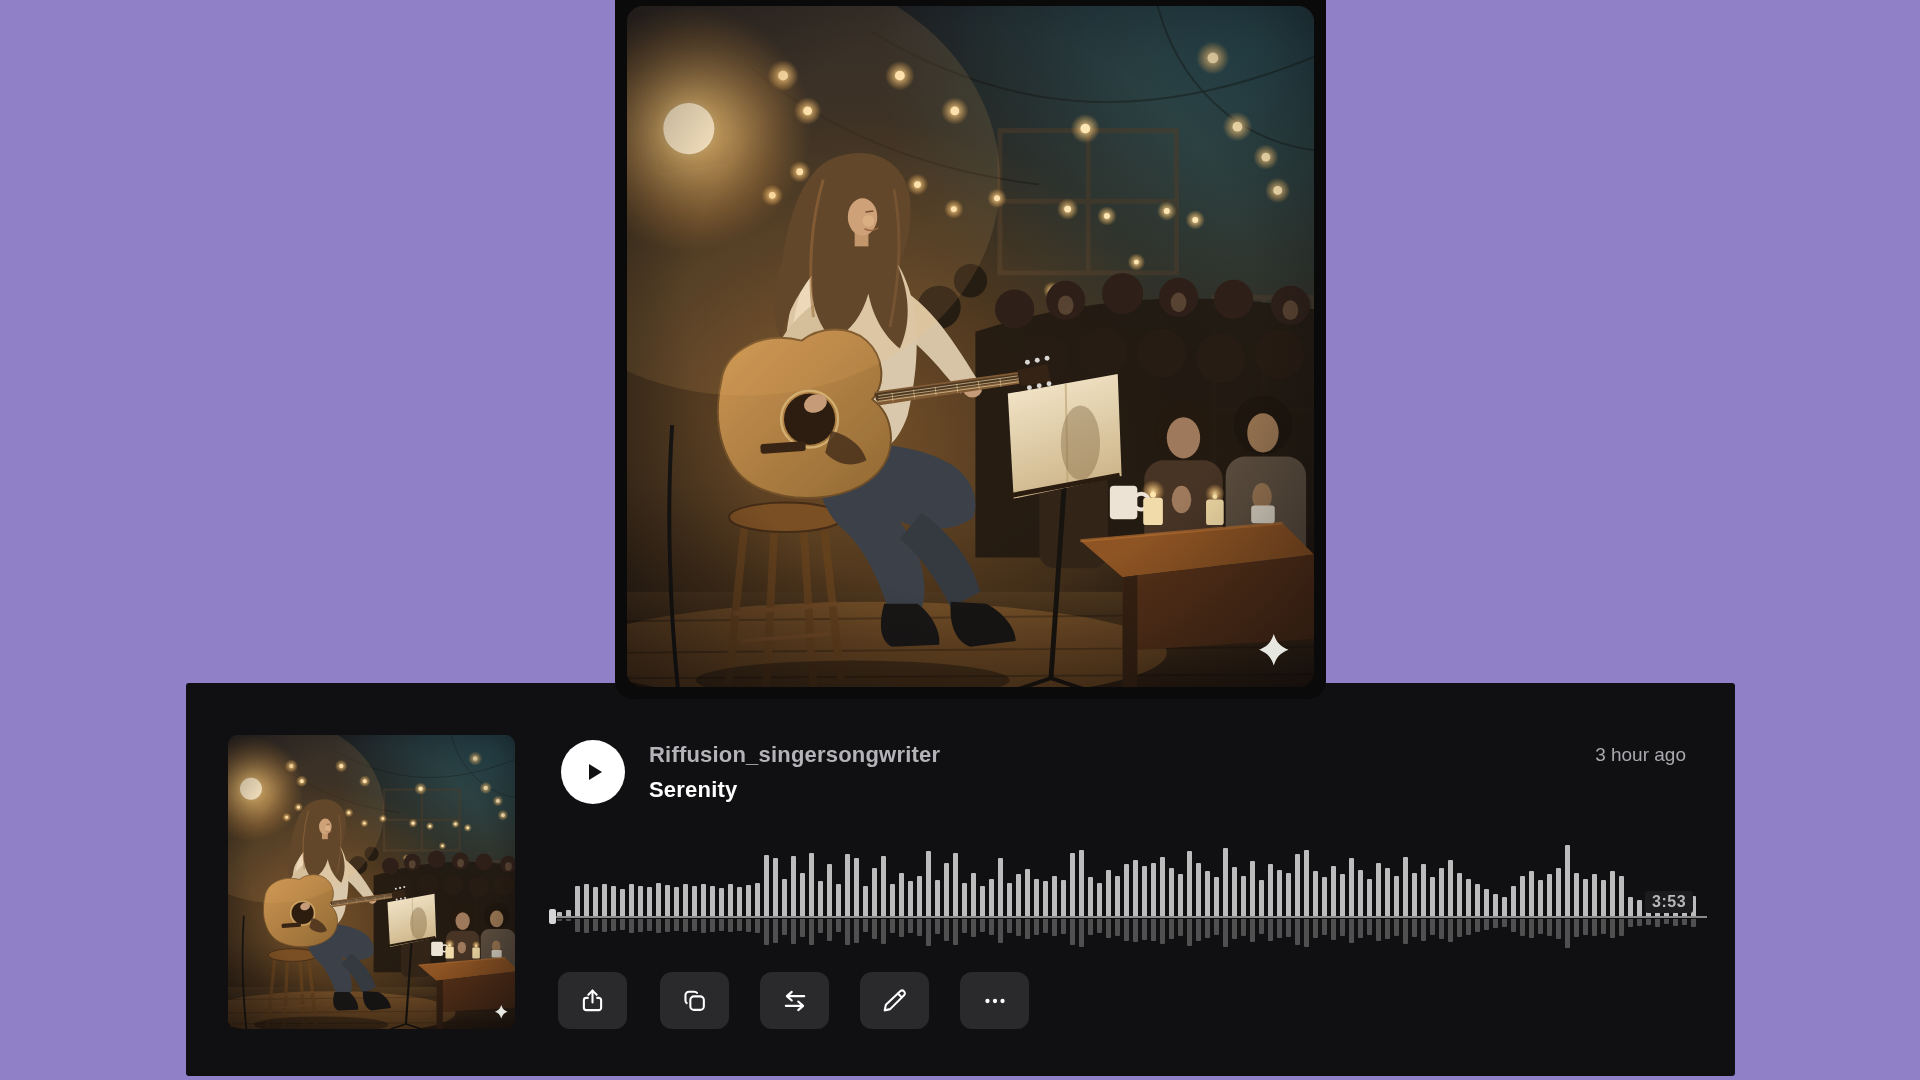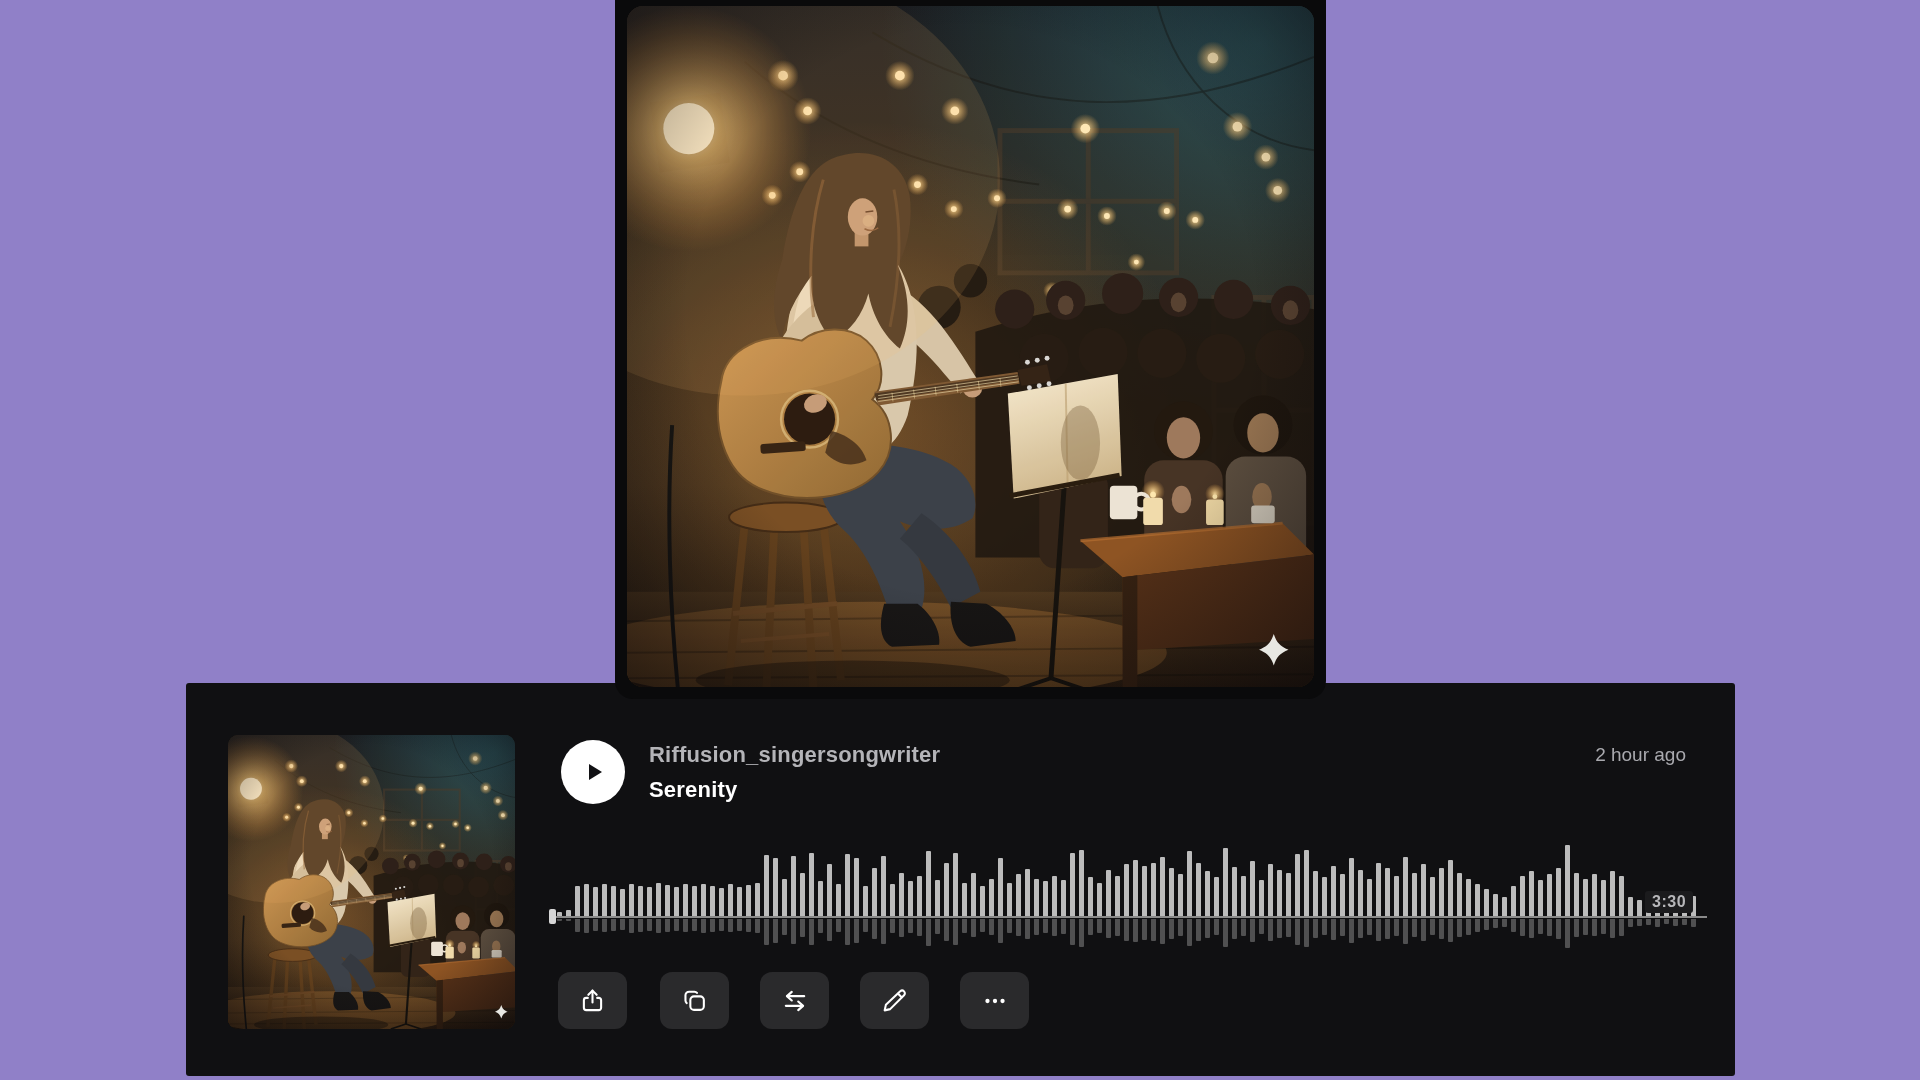--- a/index.html
+++ b/index.html
@@ -348,21 +348,21 @@
   </div>
 
   <button class="play-btn">
     <svg width="26" height="26" viewBox="0 0 26 26">
       <polygon points="9,5 22,13 9,21" fill="#111114"></polygon>
     </svg>
   </button>
 
   <div class="artist">Riffusion_singersongwriter</div>
   <div class="song-title">Serenity</div>
-  <div class="timestamp">2 hour ago</div>
+  <div class="timestamp">3 hour ago</div>
 
   <div class="waveform">
     <div class="wline"></div>
     <div class="wnub"></div>
     <div class="wbars">
         <div class="wcol">
           <div class="wtopzone">
             <div class="wtop" style="height: 4px;"></div>
           </div>
           <div class="wbotzone">
@@ -1371,21 +1371,21 @@
         </div>
         <div class="wcol">
           <div class="wtopzone">
             <div class="wtop" style="height: 20px;"></div>
           </div>
           <div class="wbotzone">
             <div class="wbot" style="height: 8px;"></div>
           </div>
         </div>
       </div>
-    <div class="time-badge">3:30</div>
+    <div class="time-badge">3:53</div>
   </div>
 
   <button class="action-btn ab1">
     <svg width="27" height="27" viewBox="0 0 26 26">
       <path d="M8.5 10.5 H7 a2.3 2.3 0 0 0 -2.3 2.3 V20 a2.3 2.3 0 0 0 2.3 2.3 H19 a2.3 2.3 0 0 0 2.3 -2.3 V12.8 a2.3 2.3 0 0 0 -2.3 -2.3 H17.5"></path>
       <line x1="13" y1="3.5" x2="13" y2="15"></line>
       <polyline points="9,7.5 13,3.5 17,7.5"></polyline>
     </svg>
   </button>
 

